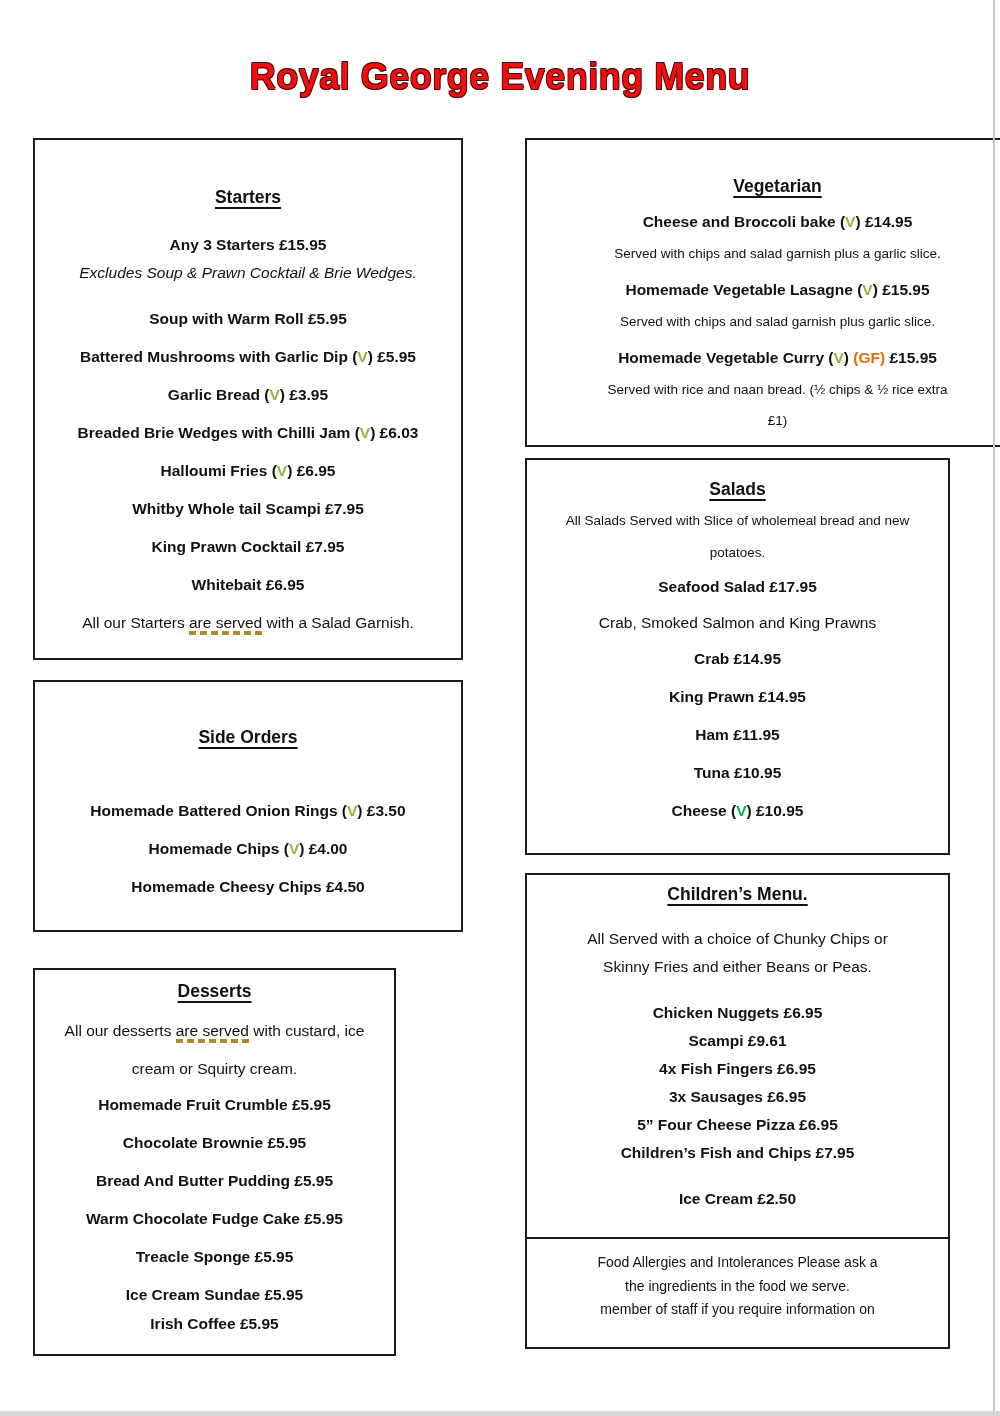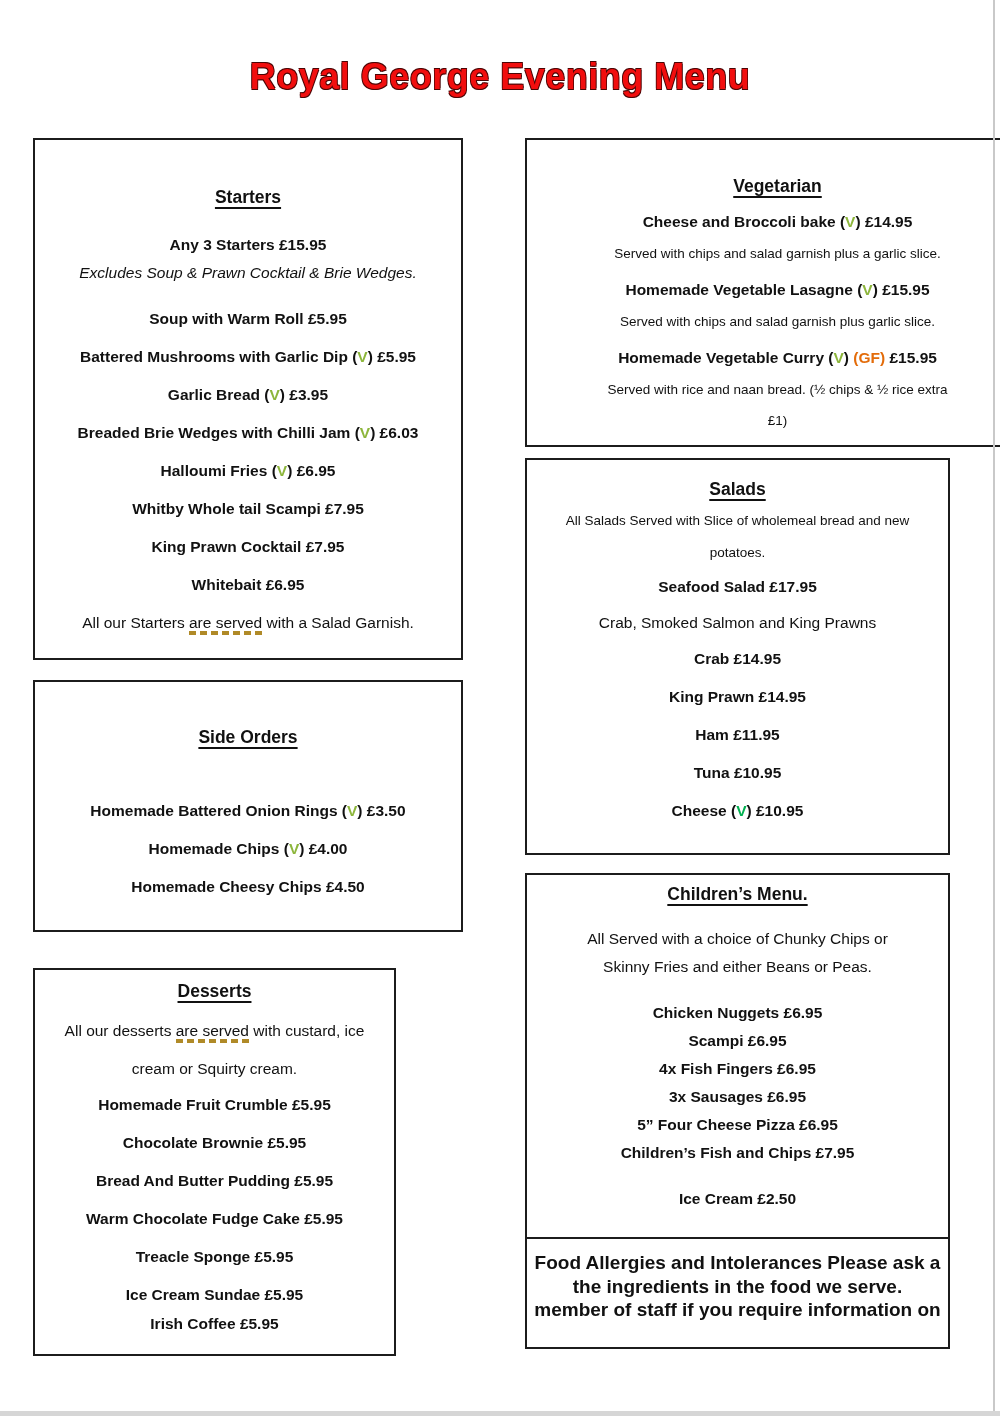--- a/index.html
+++ b/index.html
@@ -17,21 +17,21 @@
     position:absolute;background:#fff;border:2px solid var(--border-black,#1C1C1C);
     box-sizing:border-box;text-align:center;padding-left:6px;padding-right:6px;
   }
   .heading{font-weight:bold;font-size:17.5px;line-height:26px;}
   .heading span{text-decoration:underline;text-decoration-thickness:2px;text-underline-offset:4px;}
   .l{white-space:nowrap;}
   .item{font-weight:bold;font-size:15.5px;line-height:26px;}
   .note{font-size:15.5px;line-height:26px;}
   .italic{font-style:italic;font-size:15.5px;line-height:26px;}
   .note-sm{font-size:13.5px;line-height:22px;}
-  .bold{font-weight:bold;font-size:19px;line-height:23.5px;}
+  .bold{font-weight:normal;font-size:14px;line-height:23.5px;}
   .c-green{color:var(--veg-green,#8DB63C);}
   .c-green-bright{color:var(--veg-green-bright,#00B050);}
   .c-orange{color:var(--gf-orange,#E36C0A);}
   .dashed{
     padding-bottom:4px;
     background:repeating-linear-gradient(90deg, var(--underline-gold,#B08A28) 0 7px, transparent 7px 11px) left bottom / 100% 4px no-repeat;
     text-align:center;
   }
   
   #box-starters{left:33px;top:138px;width:430px;height:522px;padding-top:44px;}
@@ -127,21 +127,21 @@
     <div class="l item"><span>King Prawn £14.95</span></div>
     <div class="l item"><span>Ham £11.95</span></div>
     <div class="l item"><span>Tuna £10.95</span></div>
     <div class="l item"><span>Cheese (</span><span class="c-green-bright">V</span><span>) £10.95</span></div>
   </div>
 <div class="box" id="box-childrens">
     <div class="heading"><span>Children’s Menu.</span></div>
     <div class="l note"><span>All Served with a choice of Chunky Chips or</span></div>
     <div class="l note gap-after"><span>Skinny Fries and either Beans or Peas.</span></div>
     <div class="l item"><span>Chicken Nuggets £6.95</span></div>
-    <div class="l item"><span>Scampi £6.95</span></div>
+    <div class="l item"><span>Scampi £9.61</span></div>
     <div class="l item"><span>4x Fish Fingers £6.95</span></div>
     <div class="l item"><span>3x Sausages £6.95</span></div>
     <div class="l item"><span>5” Four Cheese Pizza £6.95</span></div>
     <div class="l item"><span>Children’s Fish and Chips £7.95</span></div>
     <div class="l item gap-before"><span>Ice Cream £2.50</span></div>
   </div>
 <div class="box" id="box-allergies">
     <div class="l bold"><span>Food Allergies and Intolerances Please ask a</span></div>
     <div class="l bold"><span>the ingredients in the food we serve.</span></div>
     <div class="l bold"><span>member of staff if you require information on</span></div>

